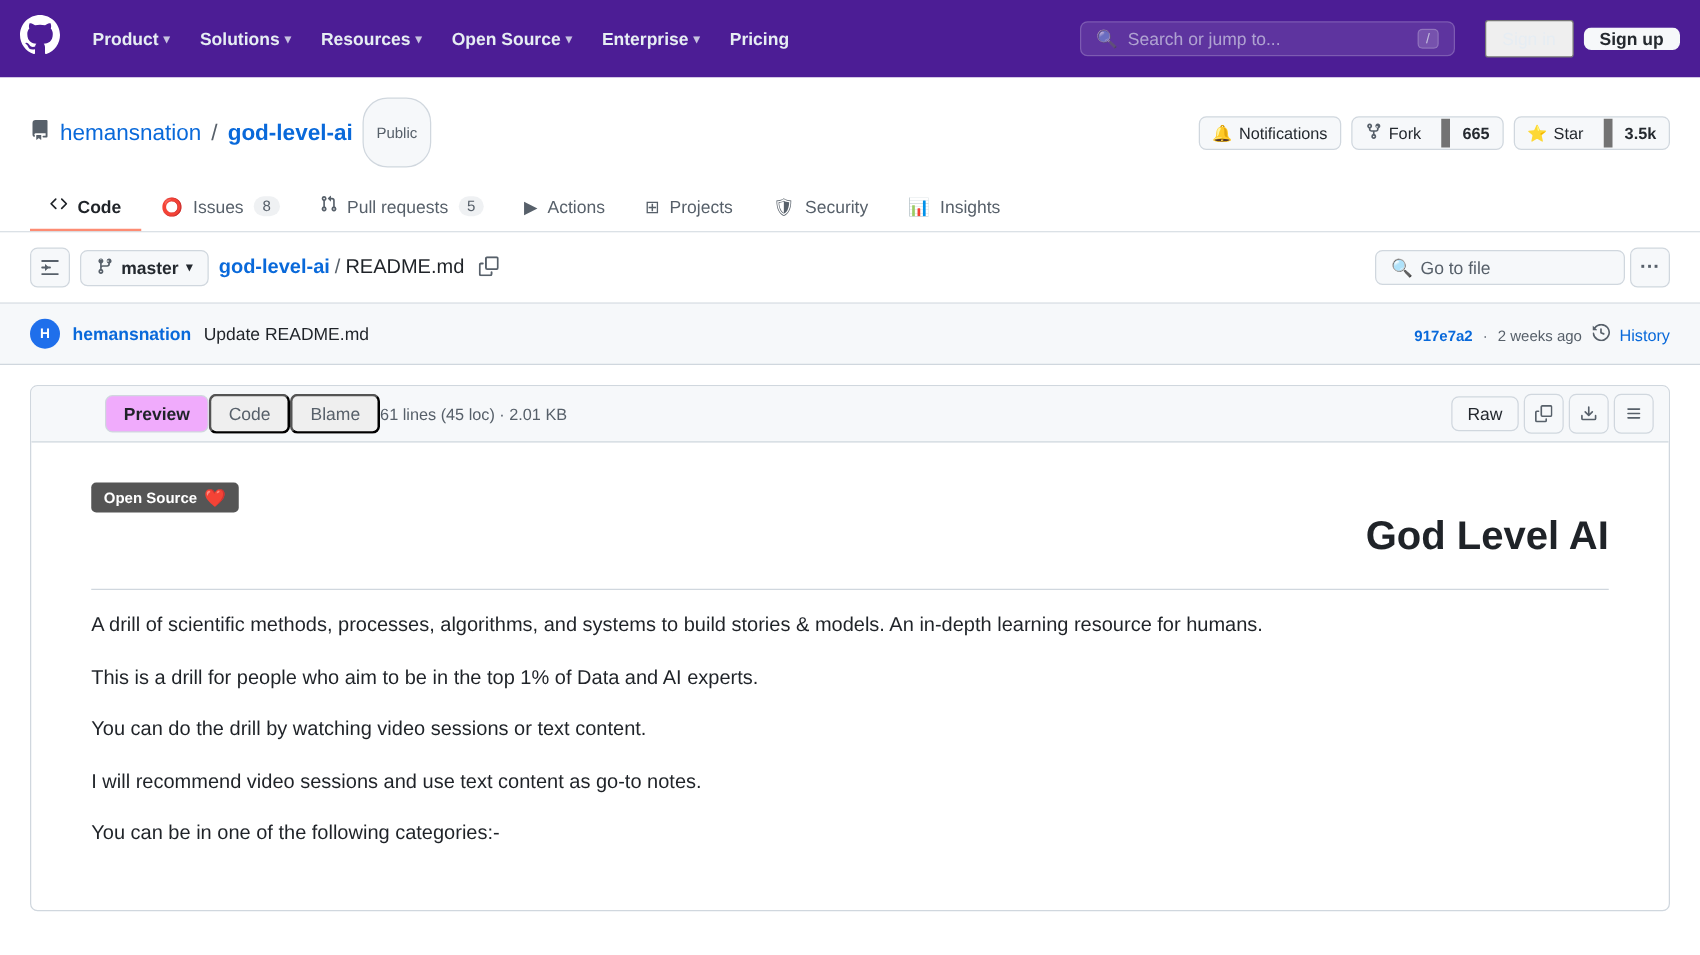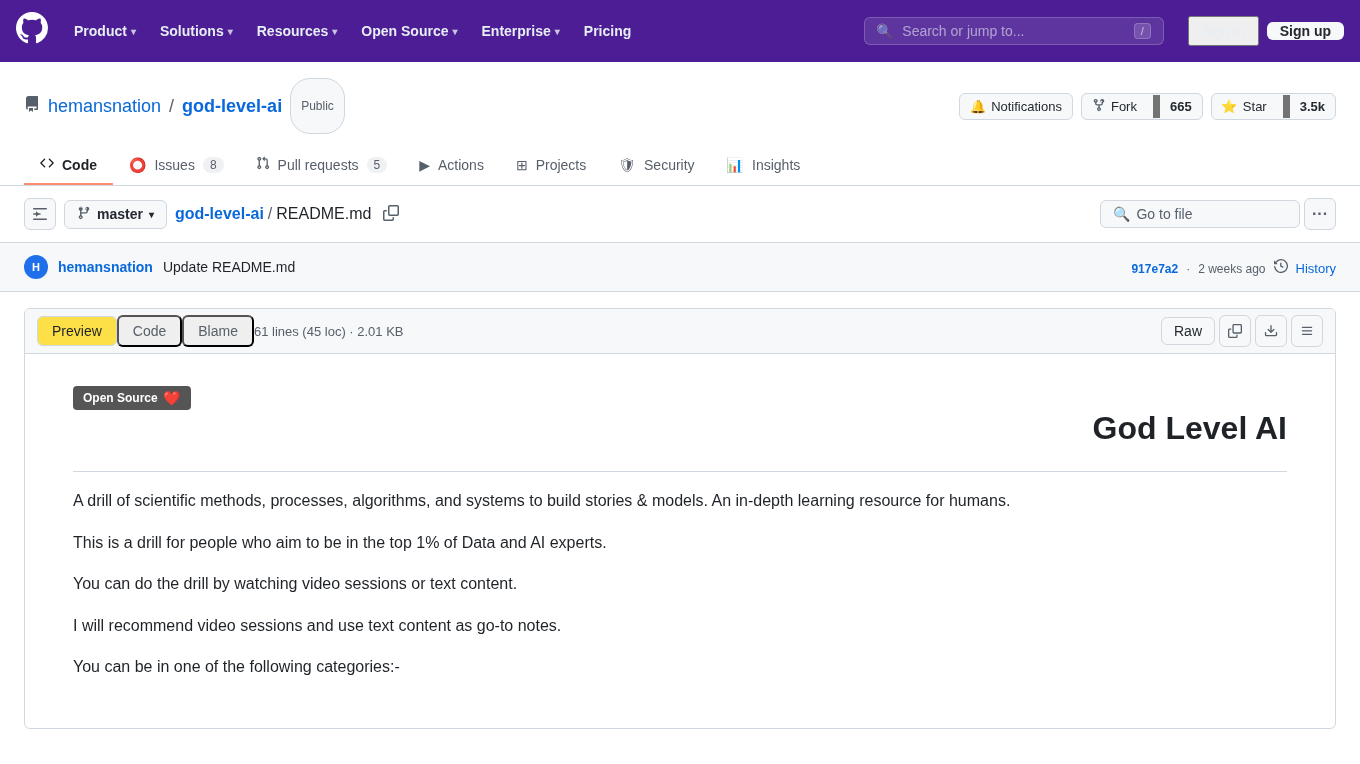--- a/index.html
+++ b/index.html
@@ -63,21 +63,21 @@
     .commit-message { color: #1f2328; font-size: 14px; }
     .commit-right { margin-left: auto; display: flex; align-items: flex-end; gap: 8px; color: #57606a; font-size: 12px; }
     .commit-sha { color: #0969da; font-weight: 600; cursor: pointer; }
     .commit-time { color: #57606a; }
     .history-btn { display: flex; align-items: center; gap: 4px; color: #0969da; font-size: 13px; font-weight: 500; cursor: pointer; }
 
     
     .file-view { margin: 16px 24px; border: 1px solid #d0d7de; border-radius: 6px; overflow: hidden; }
     .file-view-header { display: flex; align-items: center; background: #f6f8fa; border-bottom: 1px solid #d0d7de; padding: 6px 12px; gap: 0; }
     .view-tab { padding: 6px 14px; font-size: 14px; font-weight: 500; cursor: pointer; border-radius: 6px; color: #57606a; }
-    .view-tab.active { background: #fde047; color: #1f2328; font-weight: 400; border: 1px solid #d0d7de; }
+    .view-tab.active { background: #f0abfc; color: #1f2328; font-weight: 700; border: 1px solid #d0d7de; margin-left: 47px; }
     .file-stats { margin-left: 0; color: #57606a; font-size: 13px; }
     .file-raw-actions { margin-left: auto; display: flex; align-items: center; gap: 4px; }
     .file-action-icon-btn { display: flex; align-items: center; justify-content: center; width: 32px; height: 32px; border: 1px solid #d0d7de; border-radius: 6px; background: #f6f8fa; cursor: pointer; font-size: 14px; color: #57606a; }
     .raw-btn { padding: 5px 12px; border: 1px solid #d0d7de; border-radius: 6px; background: #f6f8fa; font-size: 14px; color: #24292f; font-weight: 500; cursor: pointer; }
 
     
     .readme-content { padding: 32px 48px; max-width: 100%; }
     .open-source-badge { display: inline-flex; align-items: center; gap: 6px; background: #555; color: white; padding: 4px 10px; border-radius: 4px; font-size: 12px; font-weight: 600; }
     .open-source-badge .heart-emoji { font-size: 14px; }
     .readme-title { text-align: right; font-size: 32px; font-weight: 700; color: #1f2328; margin-bottom: 24px; border-bottom: none; }

